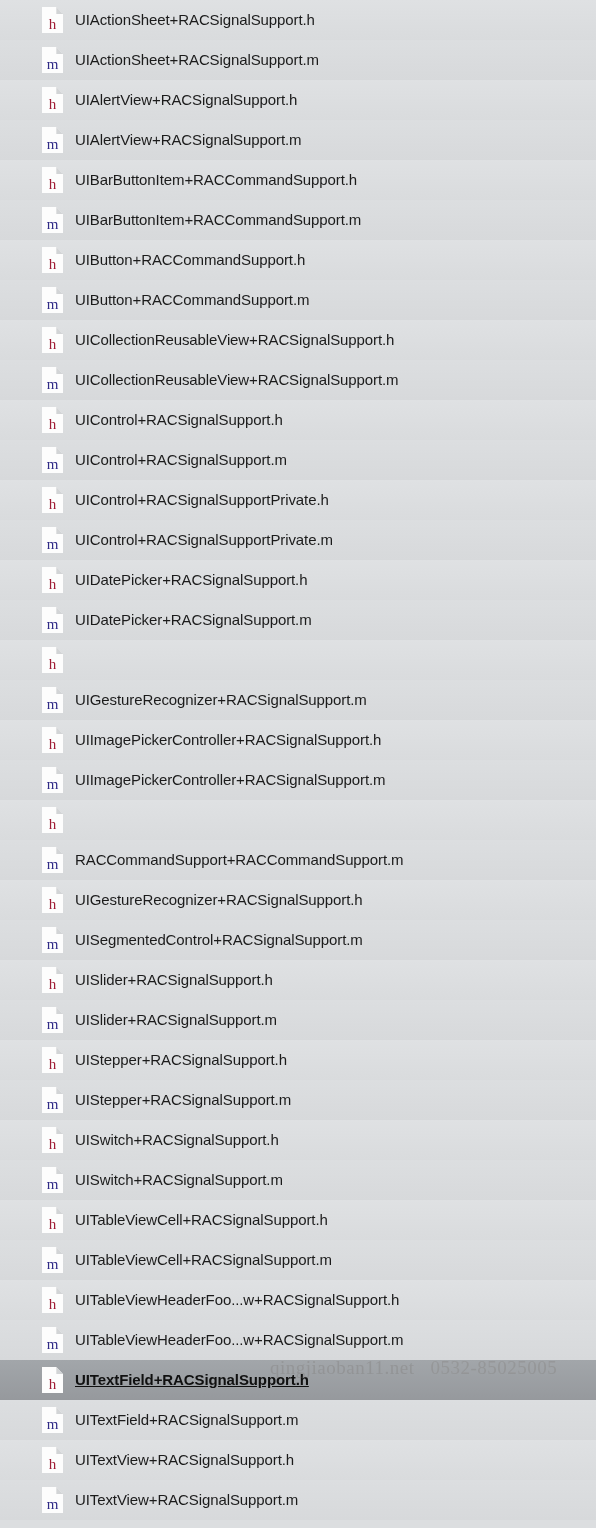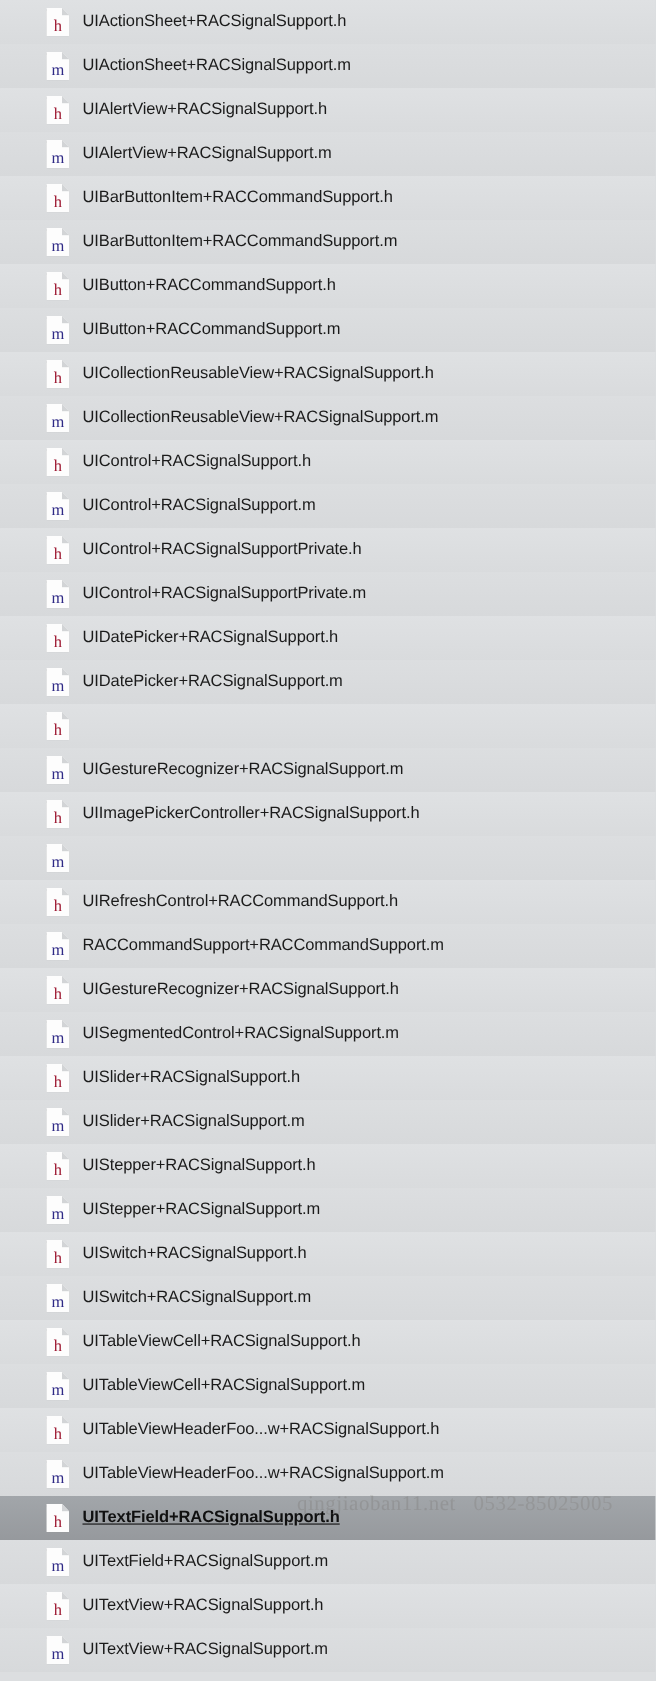--- a/index.html
+++ b/index.html
@@ -264,28 +264,28 @@
           <span class="letter">h</span>
         </span>
         <span class="file-name">UIImagePickerController+RACSignalSupport.h</span>
       </div>
       <div class="file-row alt">
         <span class="file-icon type-m">
           <span class="page"></span>
           <span class="fold"></span>
           <span class="letter">m</span>
         </span>
-      </div>
-      <div class="file-row">
-        <span class="file-icon type-h">
-          <span class="page"></span>
-          <span class="fold"></span>
-          <span class="letter">h</span>
-        </span>
-        <span class="file-name">UIRefreshControl+RACCommandSupport.h</span>
+        <span class="file-name">UIImagePickerController+RACSignalSupport.m</span>
+      </div>
+      <div class="file-row">
+        <span class="file-icon type-h">
+          <span class="page"></span>
+          <span class="fold"></span>
+          <span class="letter">h</span>
+        </span>
       </div>
       <div class="file-row alt">
         <span class="file-icon type-m">
           <span class="page"></span>
           <span class="fold"></span>
           <span class="letter">m</span>
         </span>
         <span class="file-name">RACCommandSupport+RACCommandSupport.m</span>
       </div>
       <div class="file-row">

